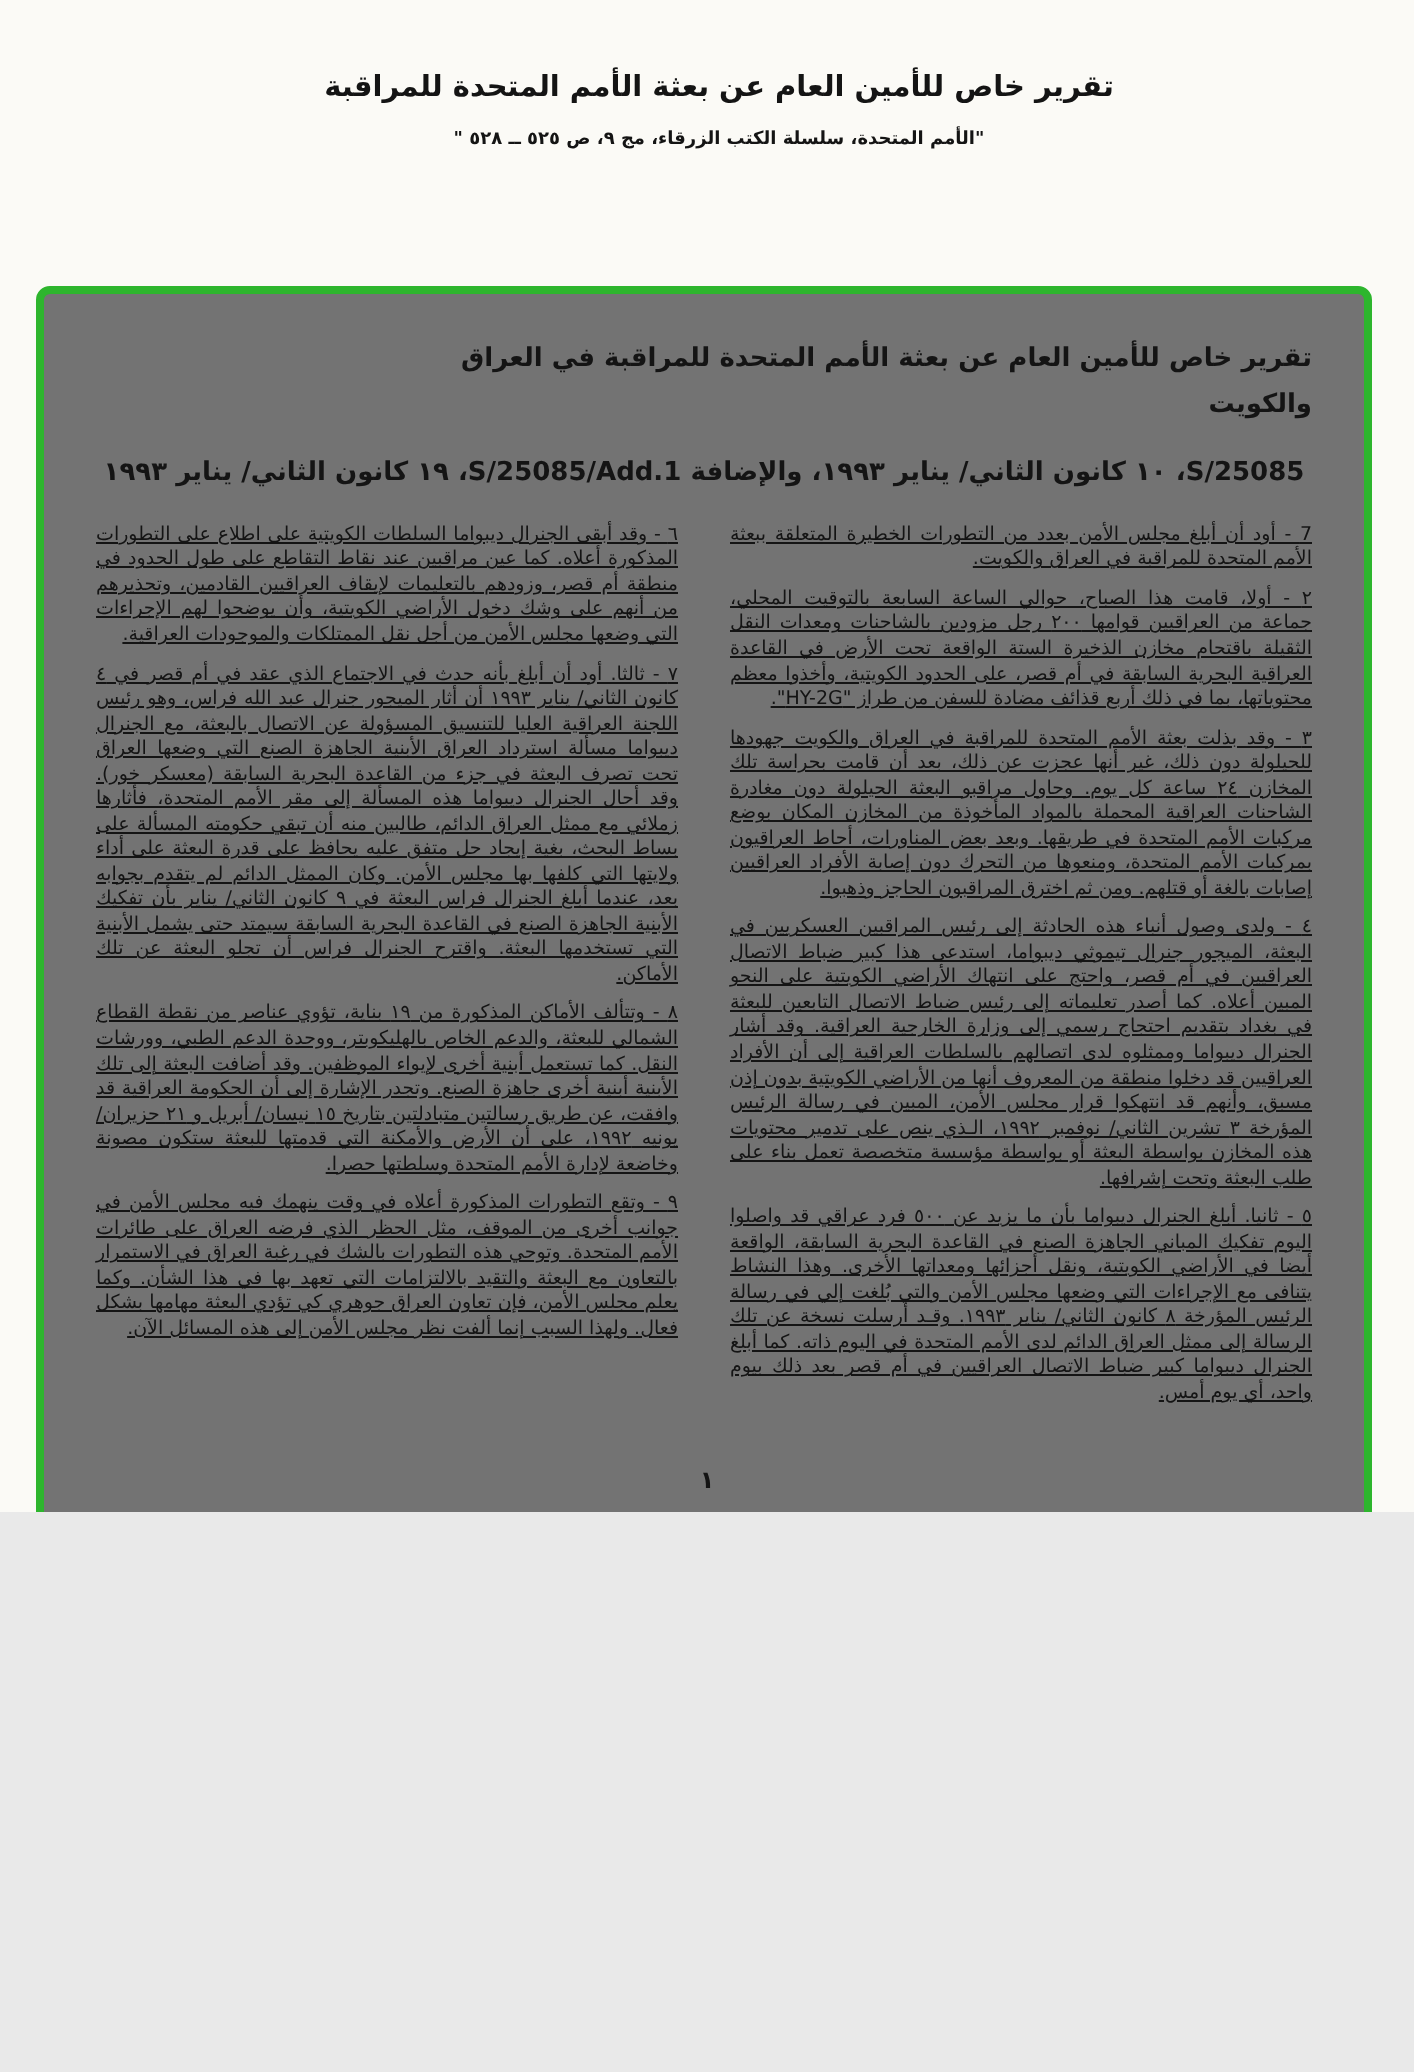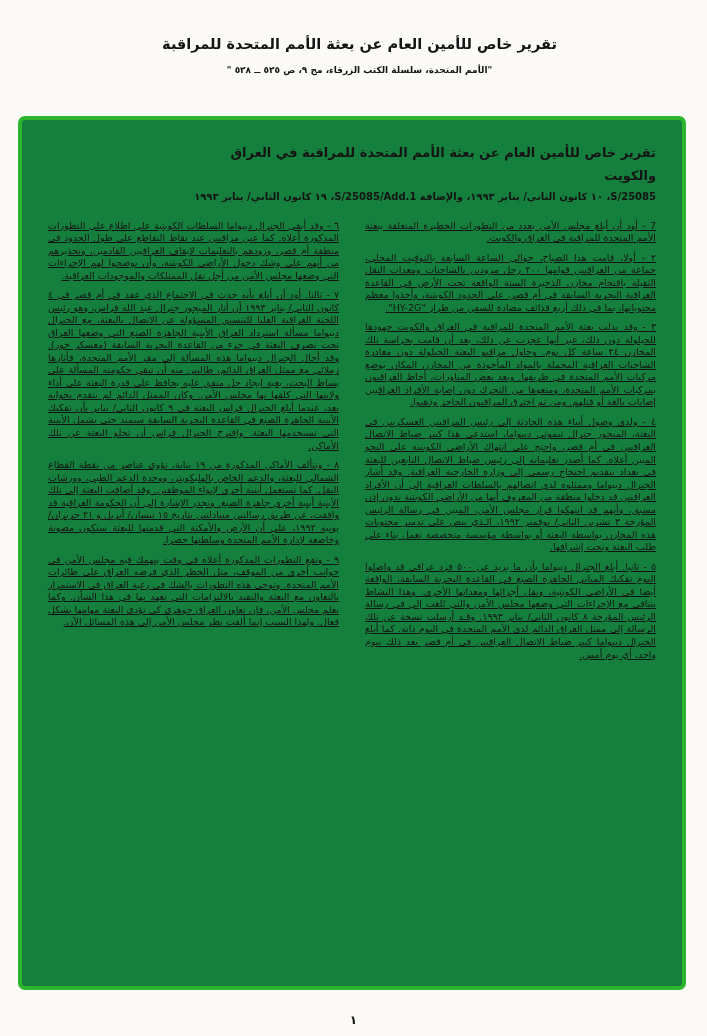--- a/index.html
+++ b/index.html
@@ -1,32 +1,32 @@
 <!DOCTYPE html>
 <html lang="ar" style="--green-border: #2db52d;"><head>
 <meta charset="utf-8">
 <style>
   * { margin:0; padding:0; box-sizing:border-box; }
   html,body { background:#e9e9e9; }
   body { font-family:"DejaVu Sans", sans-serif; }
   .page {
-    position:relative; width:707px; height:1036px; margin:0 auto;
+    position:relative; width:707px; height:756px; margin:0 auto;
     background:#fbfaf6; color:#141414; overflow:hidden;padding-left:12px;
   }
   .top-header { text-align:center; padding-top:30px; direction:rtl; }
   .title-line { font-size:14.5px; font-weight:bold; line-height:2.0; letter-spacing:0.3px; }
   .source-line { font-size:9px; font-weight:bold; margin-top:6px; letter-spacing:0.2px; }
   .green-box {
-    position:absolute; left:18px; top:116px; width:668px; height:874px;
+    position:absolute; left:18px; top:143px; width:668px; height:874px;
     border:4px solid var(--green-border, #2db52d);
     border-radius:7px; padding:22px 26px 18px 26px;
-    direction:rtl; overflow:hidden; background:#15803d;
+    direction:rtl; overflow:hidden; background:#737373;
   }
   .doc-heading { font-weight:bold; font-size:13px; line-height:1.75; letter-spacing:0.6px; text-align:right; }
-  .doc-reference { font-weight:bold; font-size:10px; line-height:1.8; text-align:right; }
+  .doc-reference { font-weight:bold; font-size:13px; margin-top:10px; line-height:1.8; text-align:center; }
   .columns { display:flex; gap:26px; margin-top:14px; direction:rtl; }
   .col { flex:1 1 0; min-width:0; text-align:justify; font-size:9.5px; line-height:1.32; direction:rtl;text-decoration:underline; }
   .col p { margin-bottom:7px; }
   .page-footer { position:absolute; bottom:8px; left:0; width:100%; text-align:center; }
   .page-number { font-size:12px; font-weight:bold; }
 </style>
 </head>
 <body>
 
 <div class="page">

